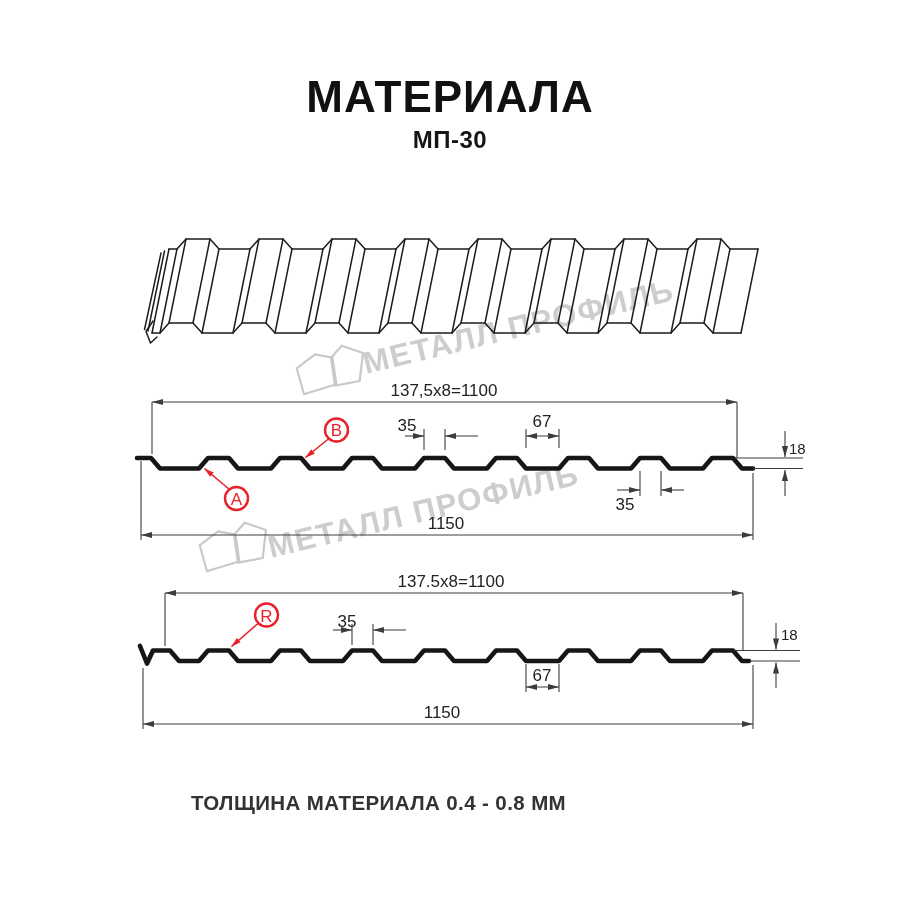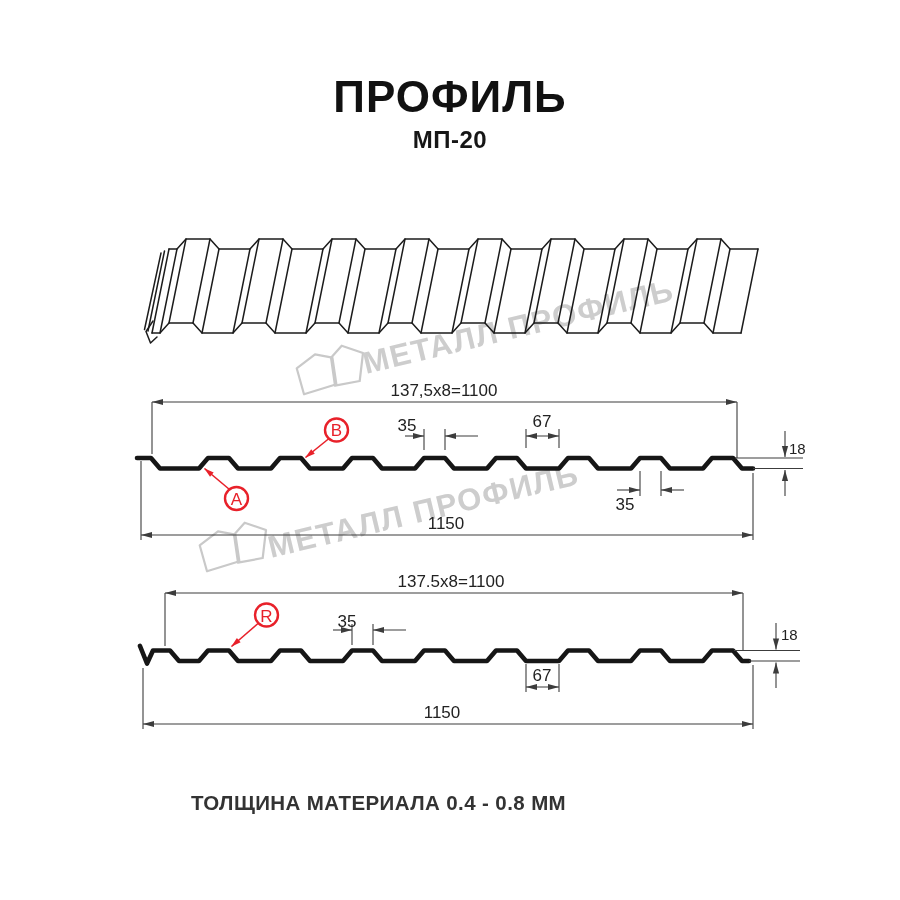--- a/index.html
+++ b/index.html
@@ -21,22 +21,22 @@
   .red-label circle{fill:none;stroke:#e8212a;stroke-width:2.4;}
   .red-label text{font-family:"Liberation Sans",sans-serif;font-size:17px;fill:#e8212a;}
   .red-label line{stroke:#e8212a;stroke-width:1.6;}
   .wm text{font-family:"Liberation Sans",sans-serif;font-size:31px;font-weight:700;
          letter-spacing:1.5px;fill:#cdcdcd;}
   .wm .logo{stroke:#c9c9c9;stroke-width:2.2;fill:none;stroke-linejoin:round;}
 </style>
 </head>
 <body>
 
-<div class="title">ПРОФИЛЬ</div>
-<div class="subtitle">МП-20</div>
+<div class="title">МАТЕРИАЛА</div>
+<div class="subtitle">МП-30</div>
 
 <svg id="drawing" width="900" height="900" viewBox="0 0 900 900">
   <defs>
     <marker id="arrD" viewBox="0 0 12 8" refX="11.5" refY="4" markerWidth="12" markerHeight="8" orient="auto-start-reverse" markerUnits="userSpaceOnUse">
       <path d="M0.5,0.9 L11.5,4 L0.5,7.1 Z" fill="#3c3c3c"></path>
     </marker>
     <marker id="arrR" viewBox="0 0 12 8" refX="11" refY="4" markerWidth="11" markerHeight="7.5" orient="auto" markerUnits="userSpaceOnUse">
       <path d="M0.5,0.9 L11.5,4 L0.5,7.1 Z" fill="#e8212a"></path>
     </marker>
     <g id="mp-logo">

